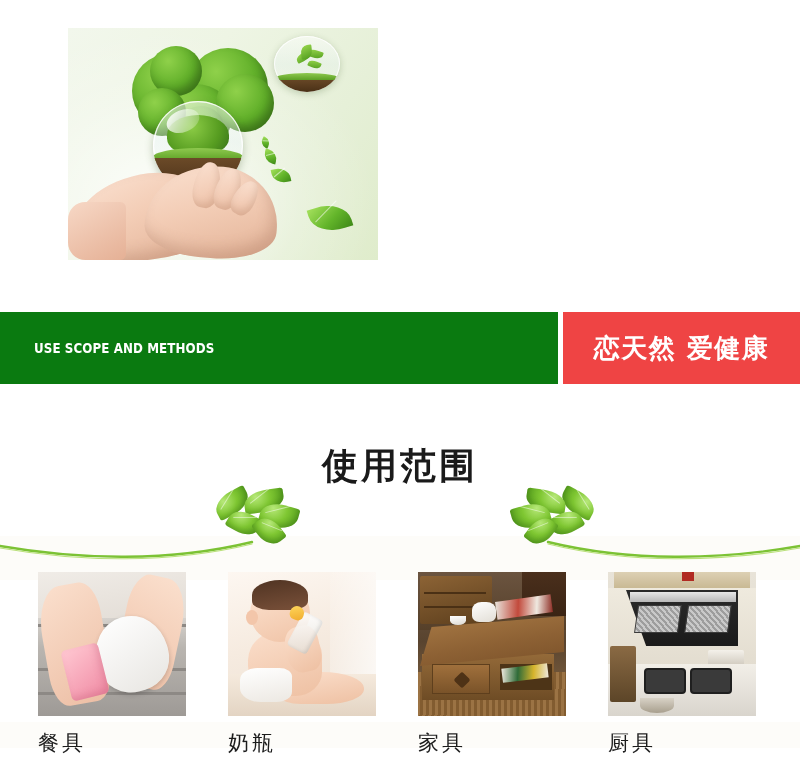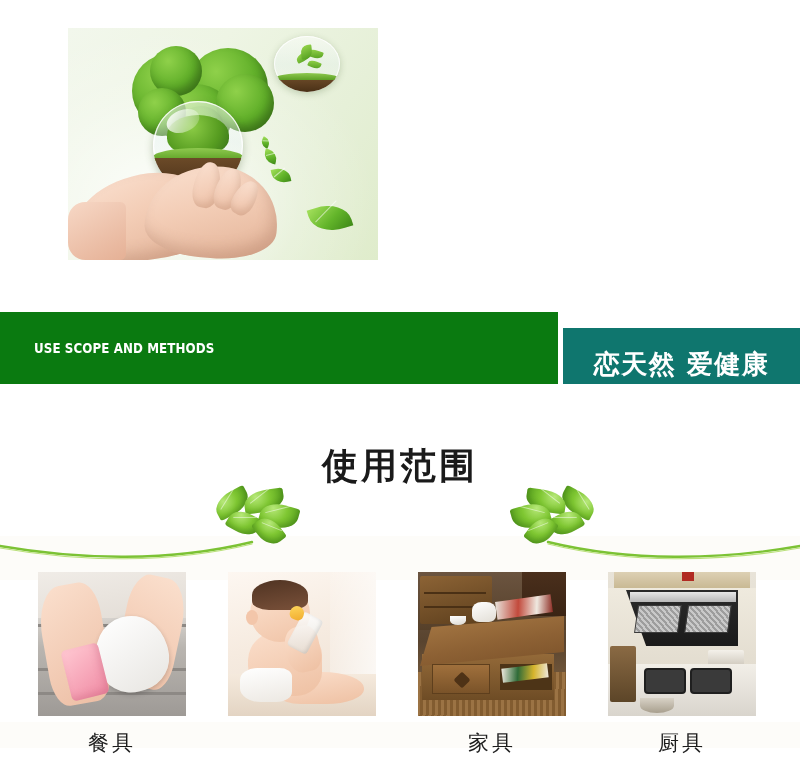--- a/index.html
+++ b/index.html
@@ -210,25 +210,24 @@
     height: 100%;
     background: #0a7a10;
     display: flex;
     align-items: center;
     padding-left: 24px;
   }
   .banner-gap { width: 5px; height: 100%; background: #ffffff; }
   .banner-right {
     flex: 1;
     height: 100%;
-    background: #0f766e;
+    background: #ef4444;
     display: flex;
     align-items: center;
     justify-content: center;
-    margin-top: 16px;
   }
   .banner-cn {
     color: #ffffff;
     font-size: 29px;
     font-weight: 700;
     letter-spacing: 1px;
   }
   .banner-en {
     color: #ffffff;
     font-size: 14.5px;
@@ -333,21 +332,20 @@
   .card:nth-of-type(4) { left: 608px; }
 
   .thumb {
     width: 148px;
     height: 144px;
     overflow: hidden;
     position: relative;
   }
   .card-label {
     margin-top: 13px;
-    text-align: center;
     font-size: 21px;
     color: #1c1c1c;
     letter-spacing: 3px;
     font-family: Liberation Serif, serif;
   }
 
   
   .t1 { background: linear-gradient(170deg, #f0ece7 0%, #e3ddd6 40%, #cfc8c0 100%); }
   .t1 .counter { position:absolute; left:0; top:46px; width:100%; height:98px;
     background: linear-gradient(180deg, #d6d2cd 0%, #b9b5b0 30%, #9e9a96 100%); }
@@ -581,20 +579,21 @@
         <div class="legs"></div>
         <div class="body"></div>
         <div class="diaper"></div>
         <div class="head"></div>
         <div class="hair"></div>
         <div class="ear"></div>
         <div class="arm"></div>
         <div class="bottle"></div>
         <div class="nipple"></div>
       </div>
+      <div class="card-label">奶瓶</div>
     </div>
 
     <div class="card">
       <div class="thumb t4">
         <div class="backwall"></div>
         <div class="cabinet"></div>
         <div class="cabline cl1"></div>
         <div class="cabline cl2"></div>
         <div class="sofa"></div>
         <div class="rug"></div>

